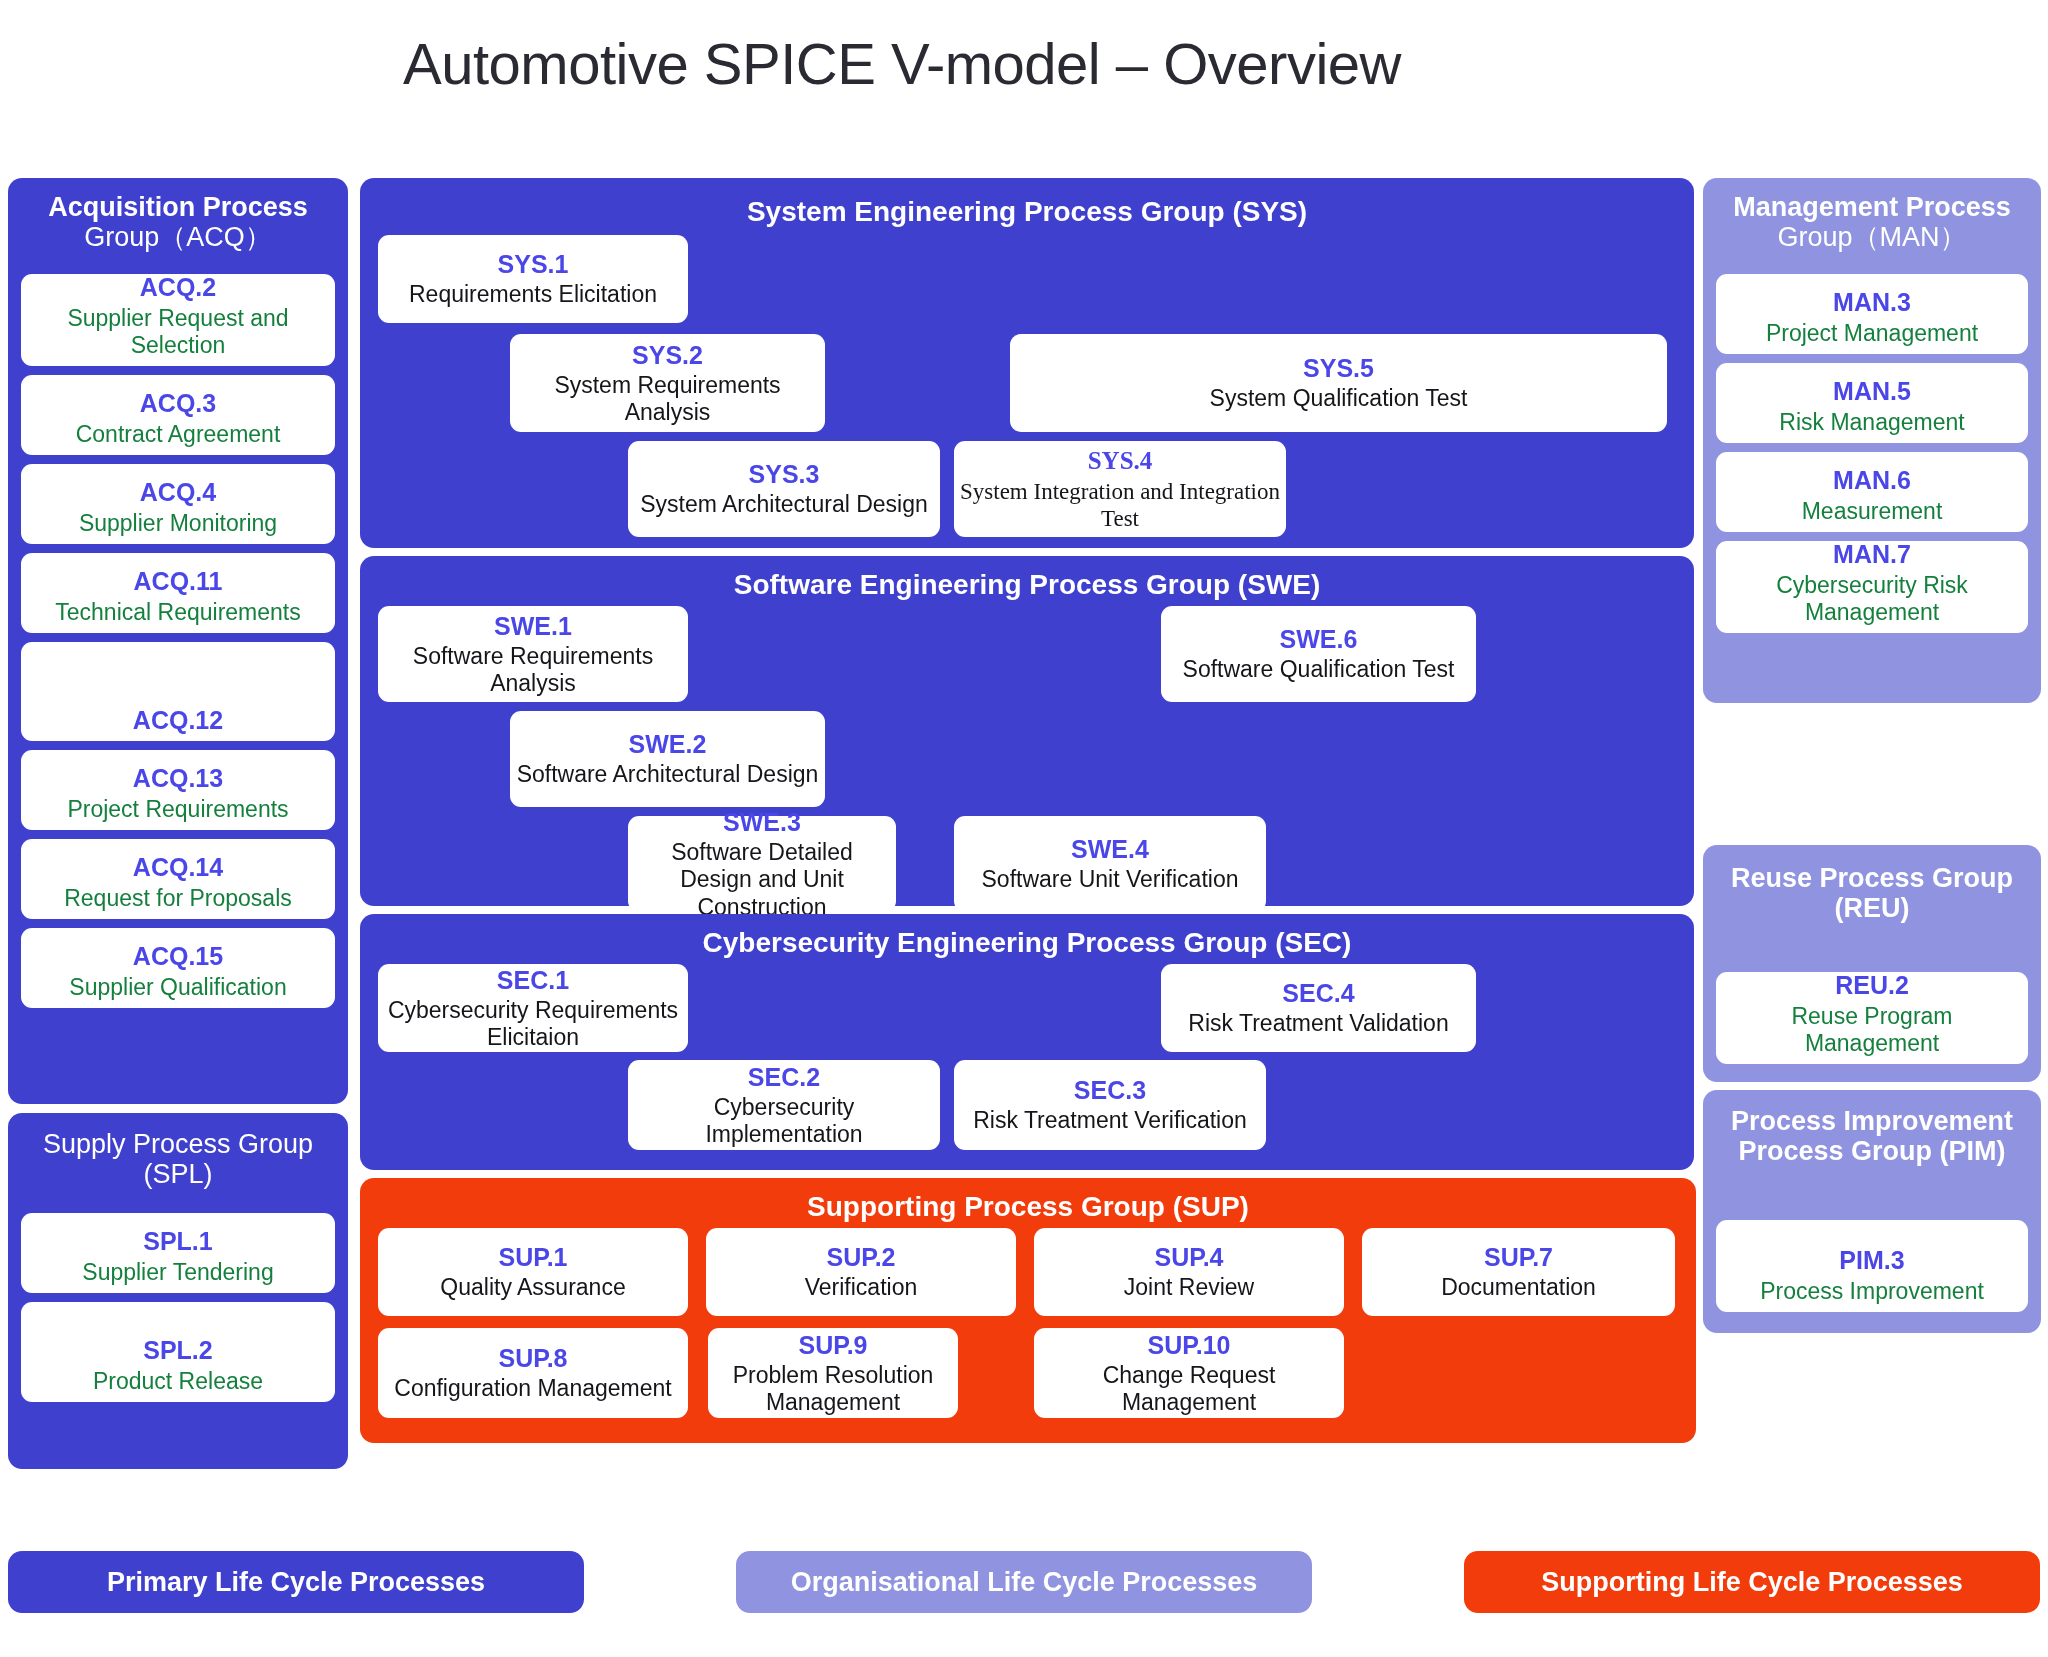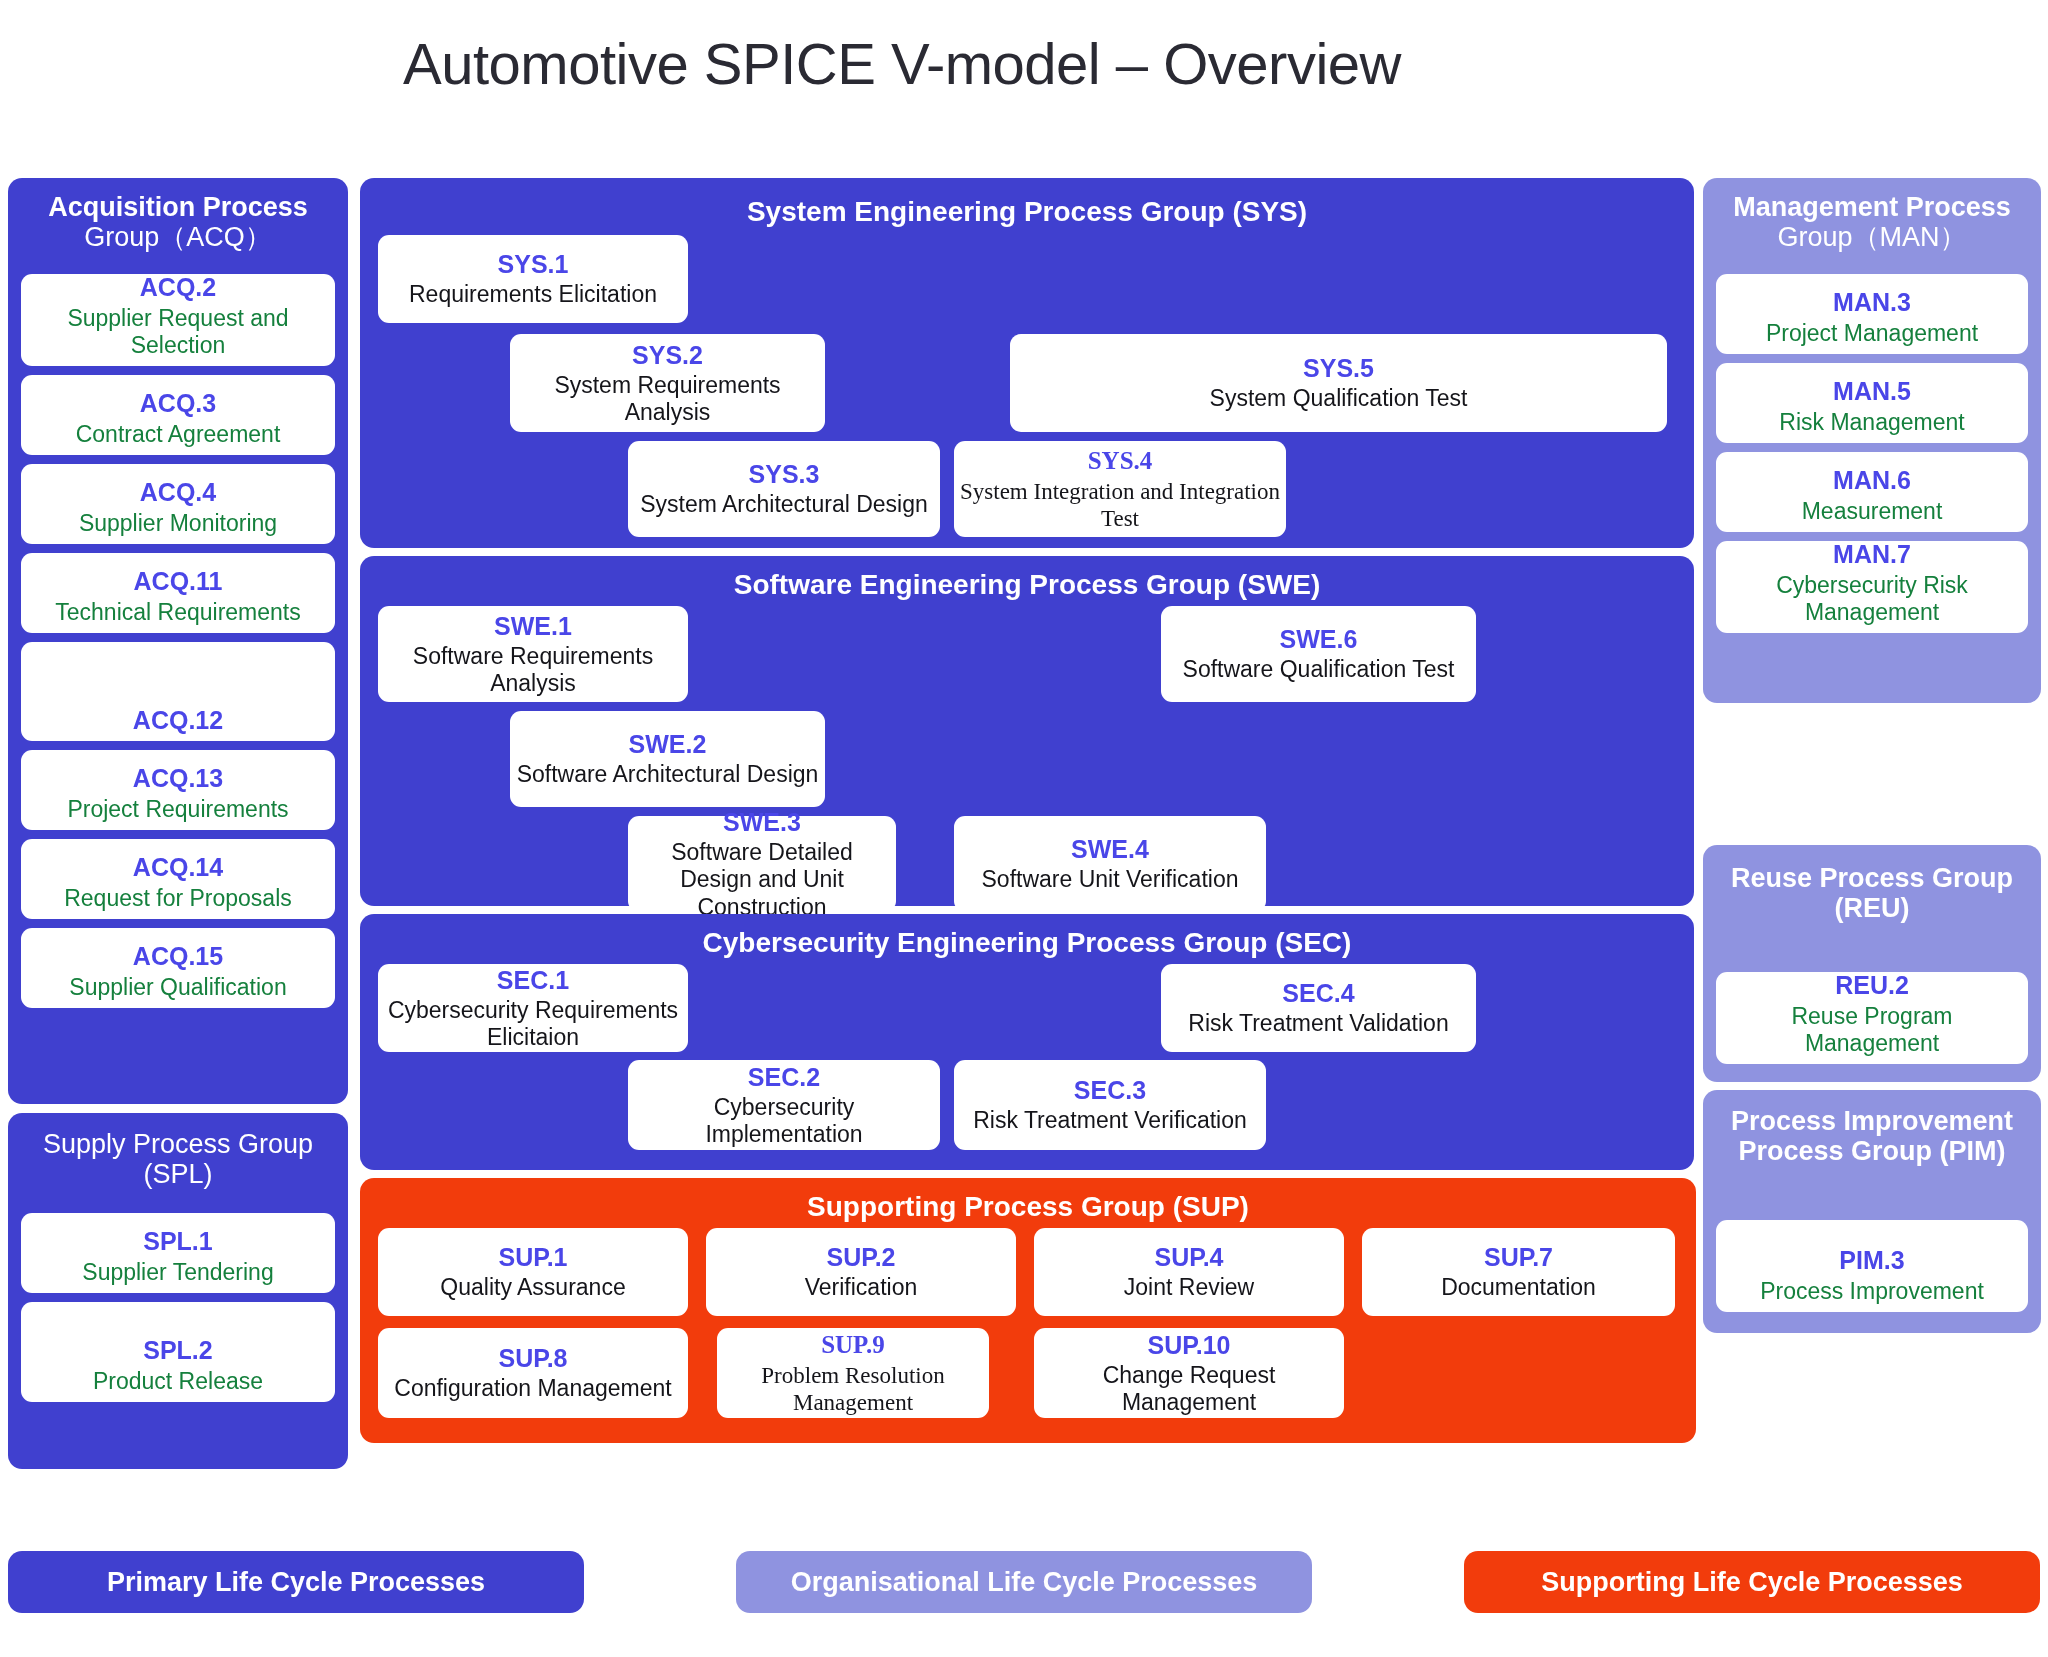--- a/index.html
+++ b/index.html
@@ -280,21 +280,21 @@
   </div>
   <div class="card" style="left:1002px; top:50px; width:313px; height:88px;">
     <span class="code">SUP.7</span>
     <span class="name">Documentation</span>
   </div>
 
   <div class="card" style="left:18px; top:150px; width:310px; height:90px;">
     <span class="code">SUP.8</span>
     <span class="name">Configuration Management</span>
   </div>
-  <div class="card" style="left:357px; top:150px; width:272px; height:90px;font-family:Liberation Serif, serif;">
+  <div class="card" style="left:348px; top:150px; width:250px; height:90px;">
     <span class="code">SUP.9</span>
     <span class="name">Problem Resolution Management</span>
   </div>
   <div class="card" style="left:674px; top:150px; width:310px; height:90px;">
     <span class="code">SUP.10</span>
     <span class="name">Change Request Management</span>
   </div>
 </div>
 
 <div class="panel panel-org" style="left:1703px; top:178px; width:338px; height:525px;">

